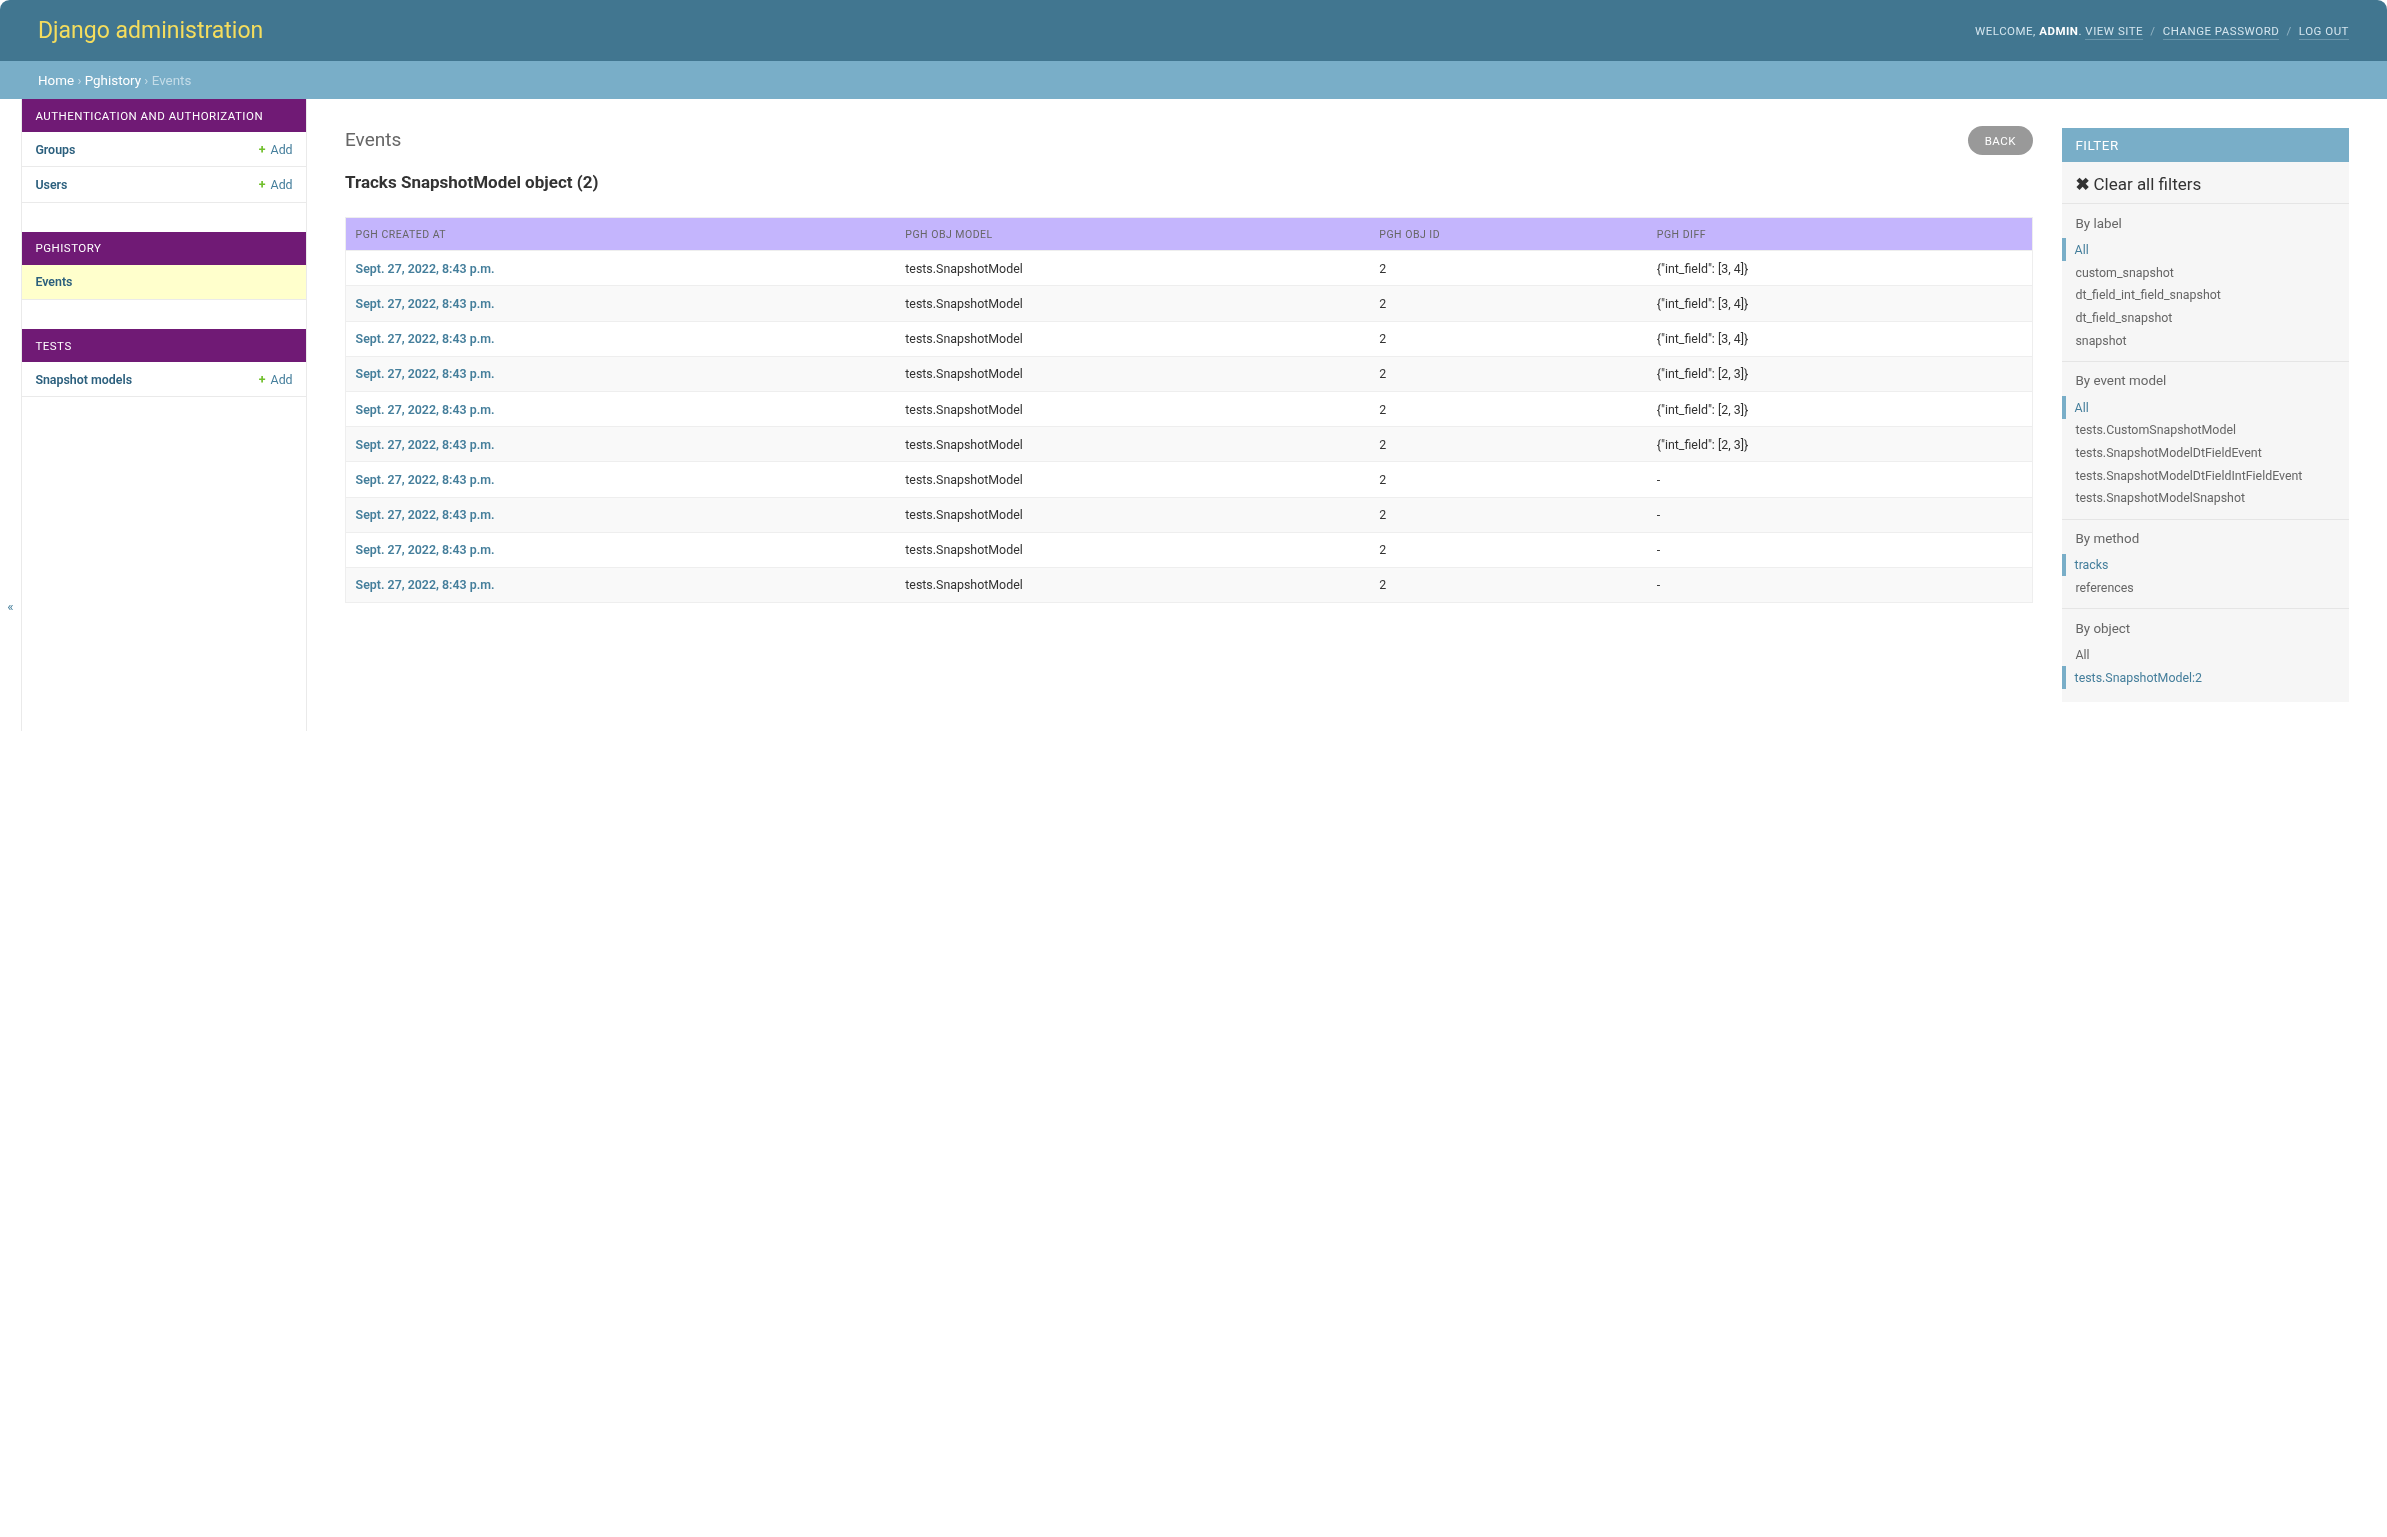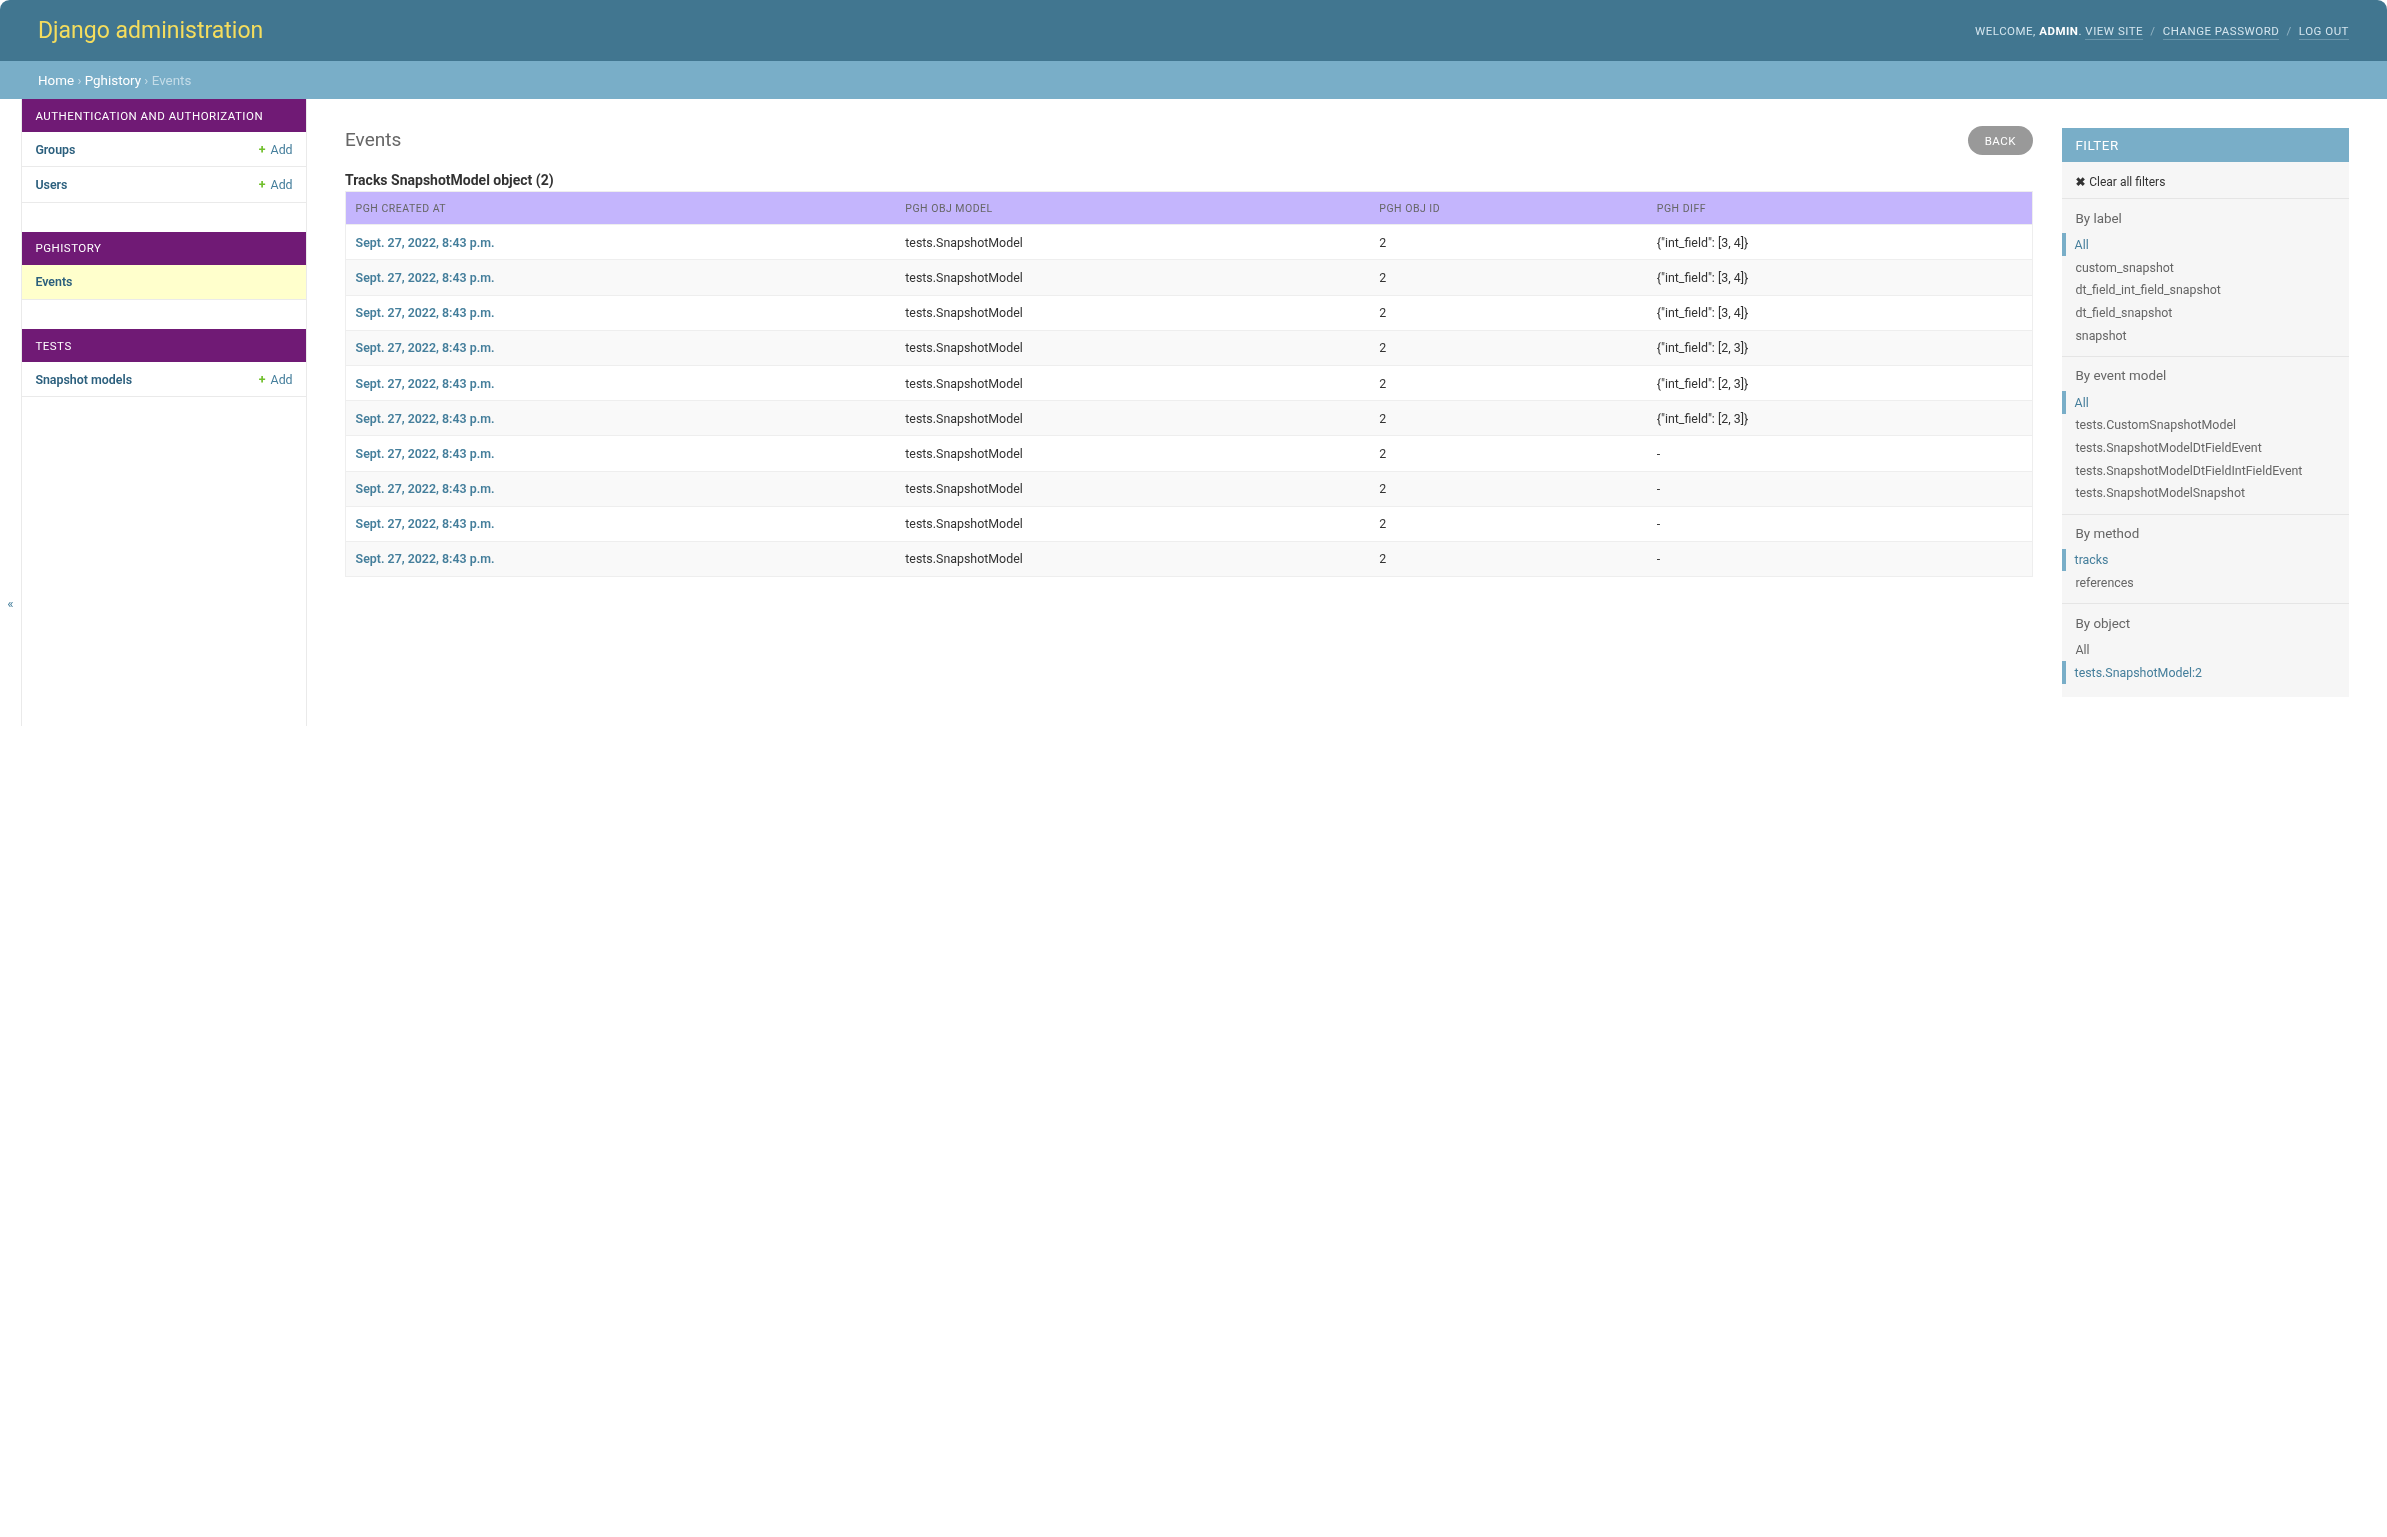--- a/index.html
+++ b/index.html
@@ -111,24 +111,24 @@
 .app-spacer { height: 29px; }
 
 
 .page-title {
   font-size: 19px;
   color: #666;
   font-weight: 400;
   margin-bottom: 21px;
 }
 .subtitle {
-  font-size: 14px;
+  font-size: 17px;
   font-weight: 700;
   color: #333;
-  margin-bottom: 3px;
+  margin-bottom: 25px;
 }
 .back-button {
   float: right;
   background: #999;
   color: #fff;
   padding: 7.6px 17px;
   border-radius: 17px;
   font-size: 11.5px;
   letter-spacing: 0.5px;
   text-decoration: none;
@@ -171,21 +171,21 @@
 .filter-body {
   background: #f6f6f6;
   padding: 11.5px 0 3.8px 0;
 }
 .clear-filters {
   padding: 0 13.4px 9.6px 13.4px;
 }
 .clear-filters a {
   color: #333;
   text-decoration: none;
-  font-size: 12px;
+  font-size: 17px;
 }
 .clear-filters .x { font-weight: 700; margin-right: 3.8px; }
 .filter-group { border-top: 1px solid #e5e5e5; padding: 11.5px 0 9.6px 0; }
 .filter-group h3 {
   color: #666;
   font-size: 13.4px;
   font-weight: 400;
   padding: 0 13.4px 7.6px 13.4px;
 }
 .filter-group ul { list-style: none; }

